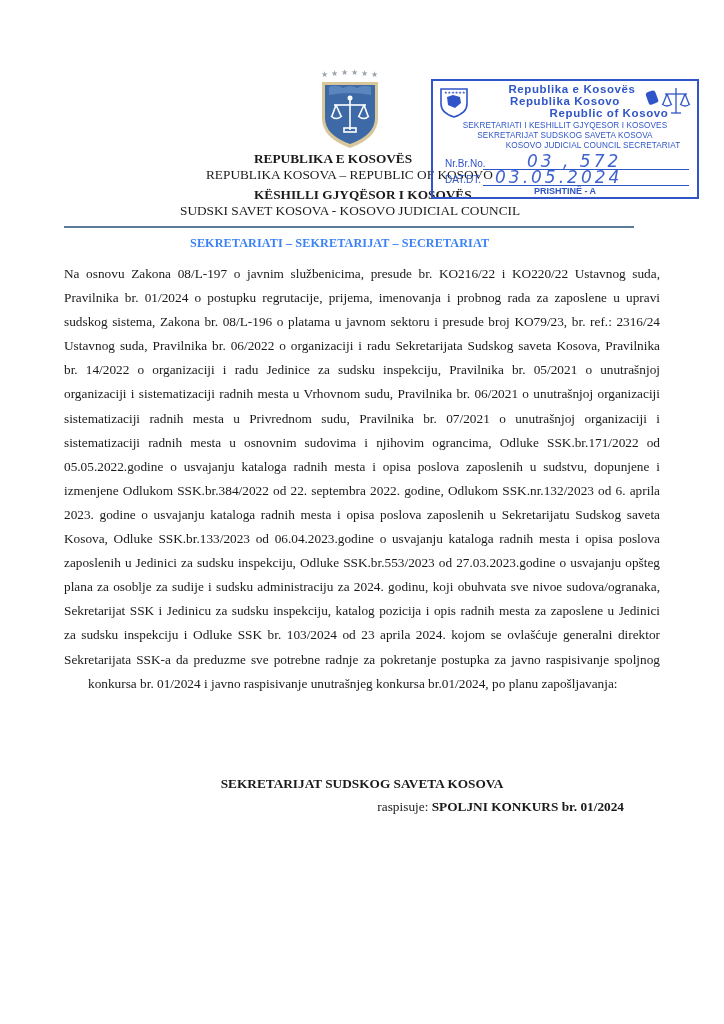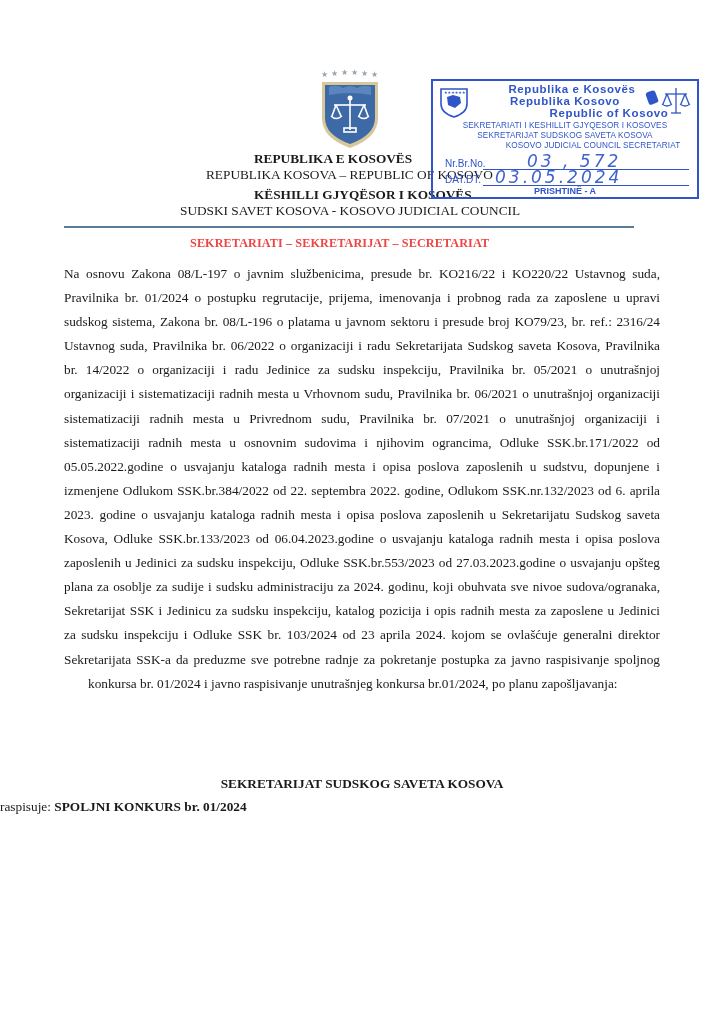--- a/index.html
+++ b/index.html
@@ -5,26 +5,26 @@
     html, body { margin: 0; padding: 0; background: #ffffff; }
     body { width: 724px; height: 1024px; position: relative; overflow: hidden; font-family: "Liberation Serif", serif; color: #1a1a1a; }
     .emblem { position: absolute; left: 318px; top: 68px; width: 64px; height: 82px; }
     .h-line { position: absolute; white-space: nowrap; font-size: 13.3px; line-height: 16px; }
     .bold { font-weight: bold; }
     #h1 { left: 254px; top: 151px; }
     #h2 { left: 206px; top: 167px; }
     #h3 { left: 254px; top: 187px; }
     #h4 { left: 180px; top: 203px; }
     .divider { position: absolute; left: 64px; top: 226px; width: 570px; height: 2px; background: #5b7b98; }
-    .secretariat { position: absolute; left: 190px; top: 236px; font-size: 12.2px; font-weight: bold; color: #ef4444; white-space: nowrap; letter-spacing: 0.1px; }
+    .secretariat { position: absolute; left: 190px; top: 236px; font-size: 12.2px; font-weight: bold; color: #3b82f6; white-space: nowrap; letter-spacing: 0.1px; }
     .body-text { position: absolute; left: 64px; top: 262px; width: 596px; font-size: 13.3px; line-height: 24.1px; text-align: justify; text-align-last: left; }
     .body-text .ln { display: block; text-align: justify; text-align-last: justify; white-space: nowrap; }
     .body-text .ln.last { text-align-last: left; margin-left: 24px; }
     .footer-title { position: absolute; left: 0; width: 724px; top: 776px; text-align: center; font-size: 13.3px; font-weight: bold; }
-    .footer-sub { position: absolute; left: 0; width: 624px; top: 799px; text-align: left; font-size: 13.3px; }
+    .footer-sub { position: absolute; left: 0; width: 624px; top: 799px; text-align: right; font-size: 13.3px; }
     .footer-sub .b { font-weight: bold; }
 
     
     .stamp { position: absolute; left: 431px; top: 79px; width: 268px; height: 120px; border: 2px solid #2f55c8; color: #2f55c8; font-family: "Liberation Sans", sans-serif; box-sizing: border-box; }
     .stamp .shield { position: absolute; left: 6px; top: 5px; width: 30px; height: 32px; }
     .stamp .scales { position: absolute; right: 6px; top: 4px; width: 30px; height: 32px; }
     .stamp .seal { position: absolute; right: 40px; top: 10px; width: 10px; height: 13px; background: #2f55c8; border-radius: 3px 3px 2px 2px; transform: rotate(-20deg); }
     .stamp .t { position: absolute; left: 0; width: 100%; text-align: center; white-space: nowrap; }
     .stamp .r1 { top: 2px; font-size: 11.5px; font-weight: bold; letter-spacing: 0.6px; padding-left: 14px; box-sizing: border-box; }
     .stamp .r2 { top: 14px; font-size: 11.5px; font-weight: bold; letter-spacing: 0.6px; box-sizing: border-box; }

